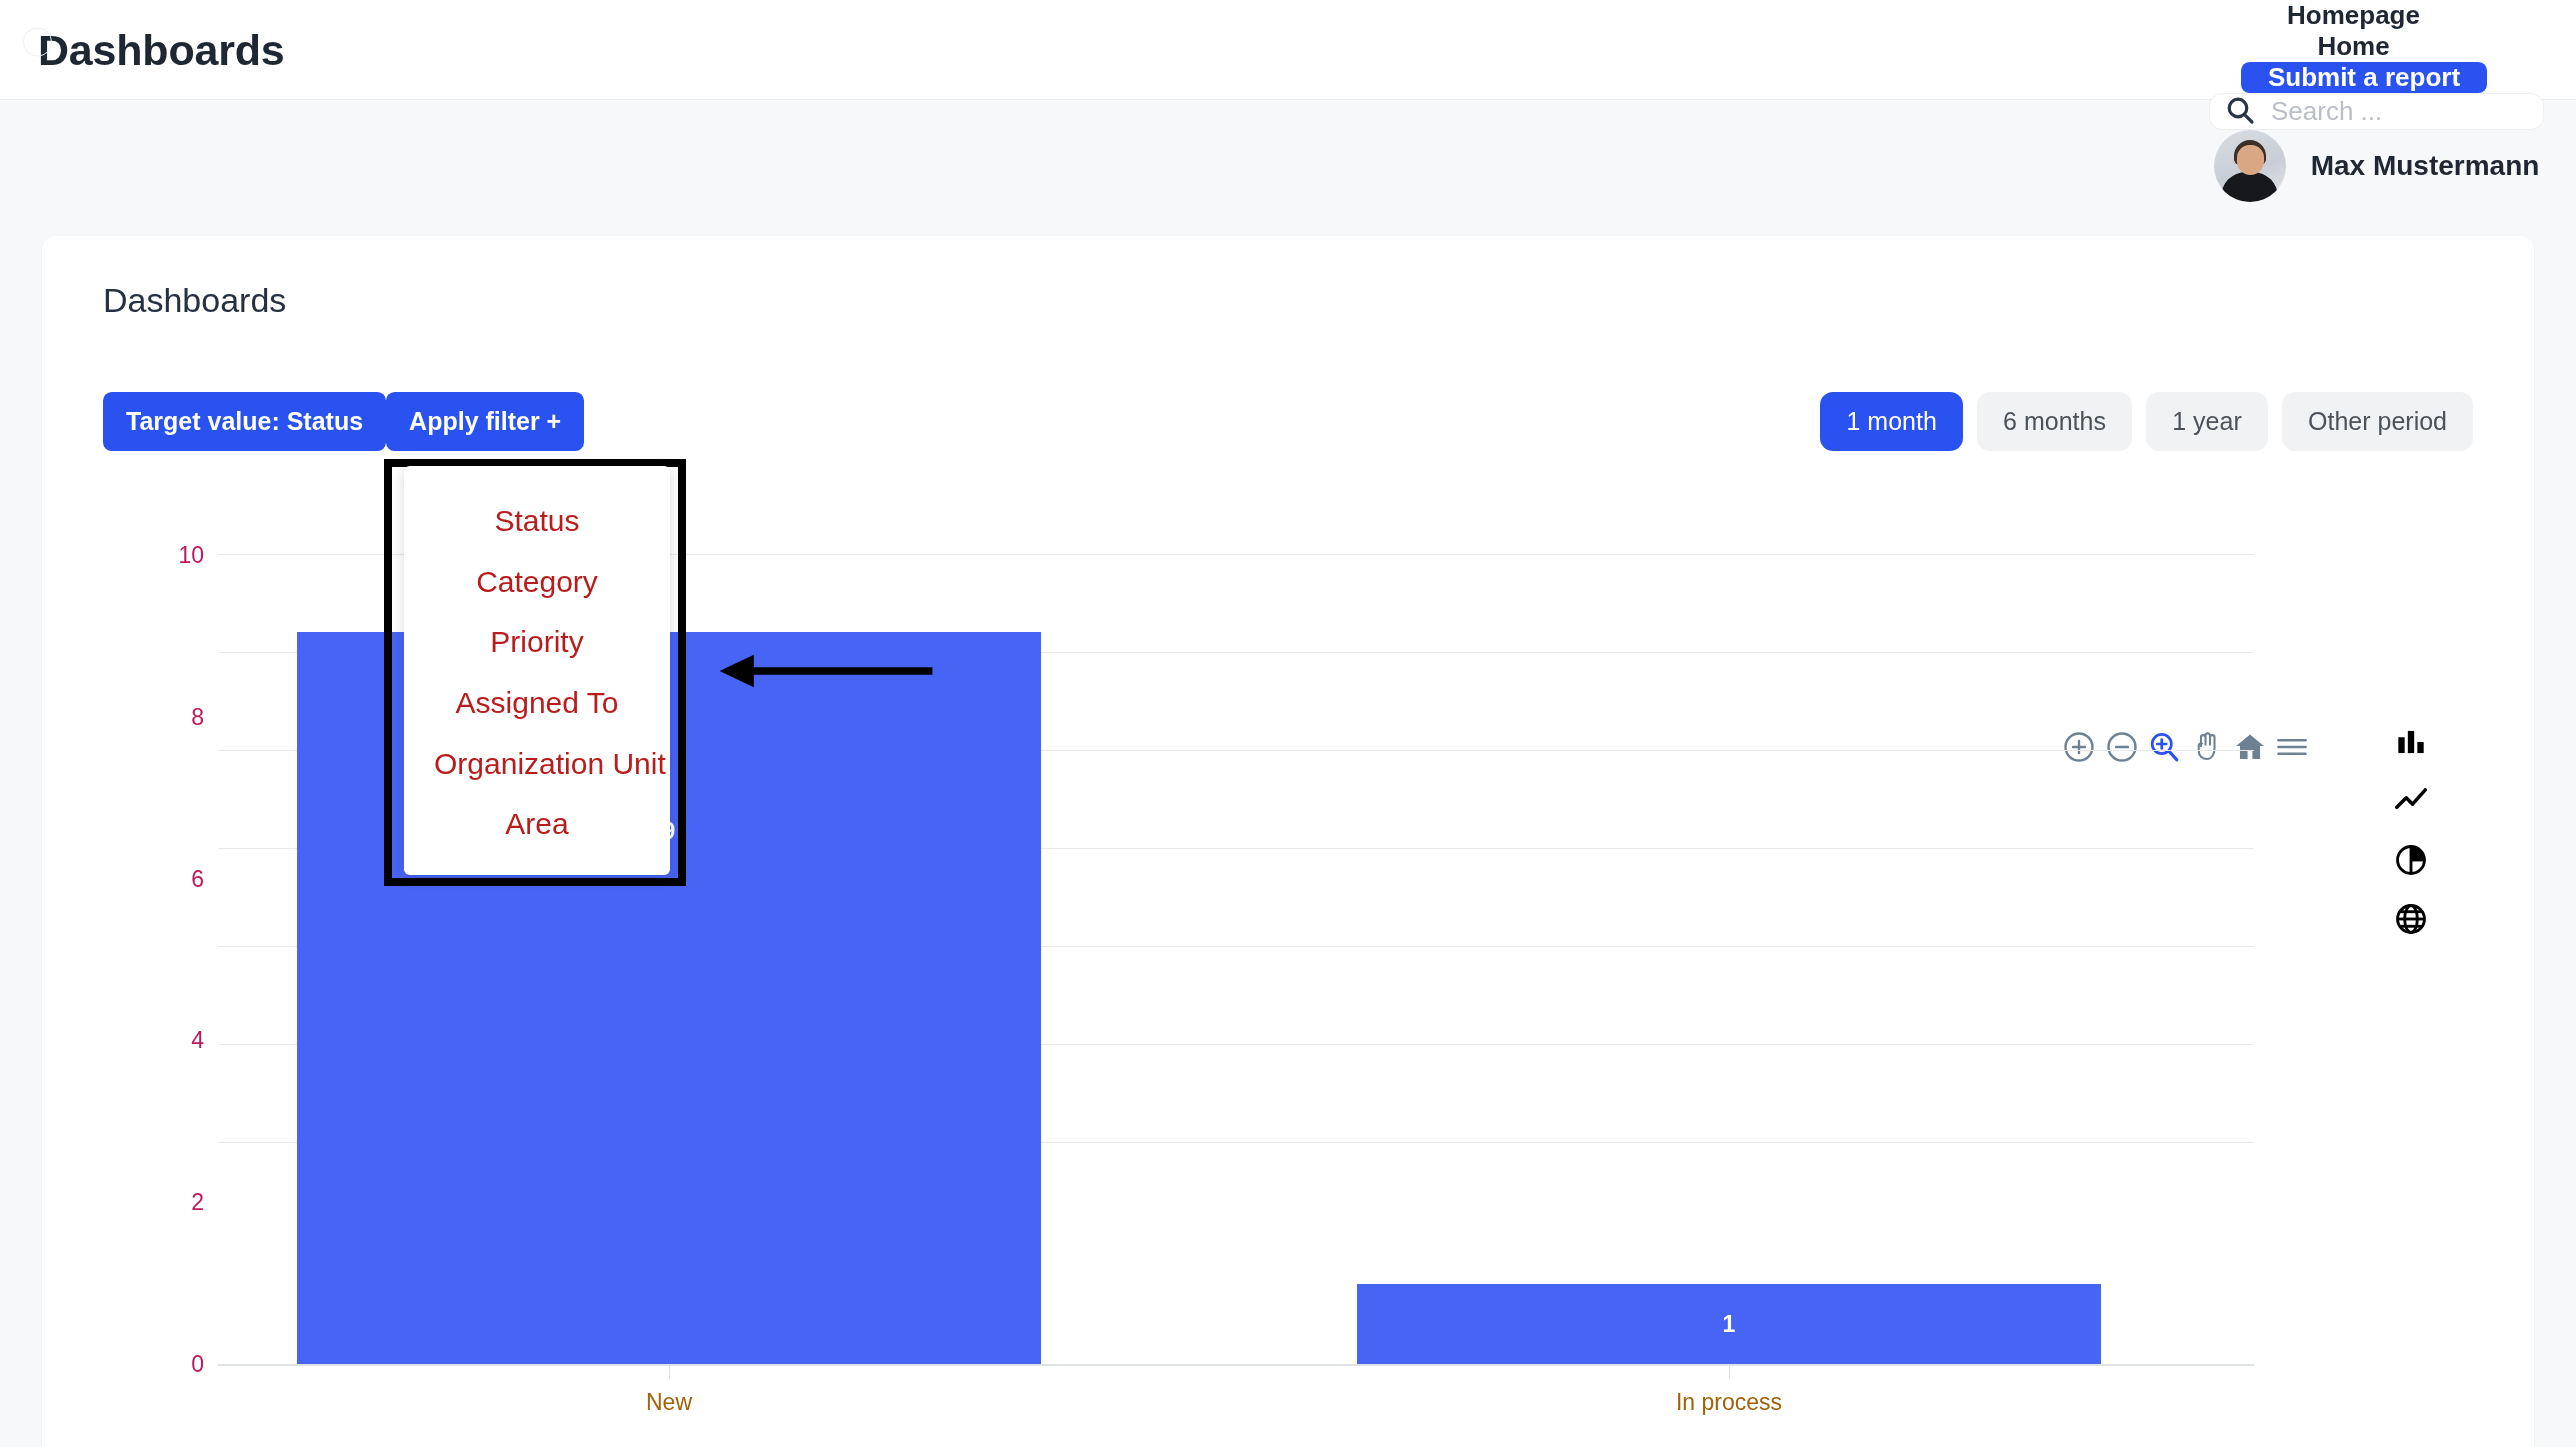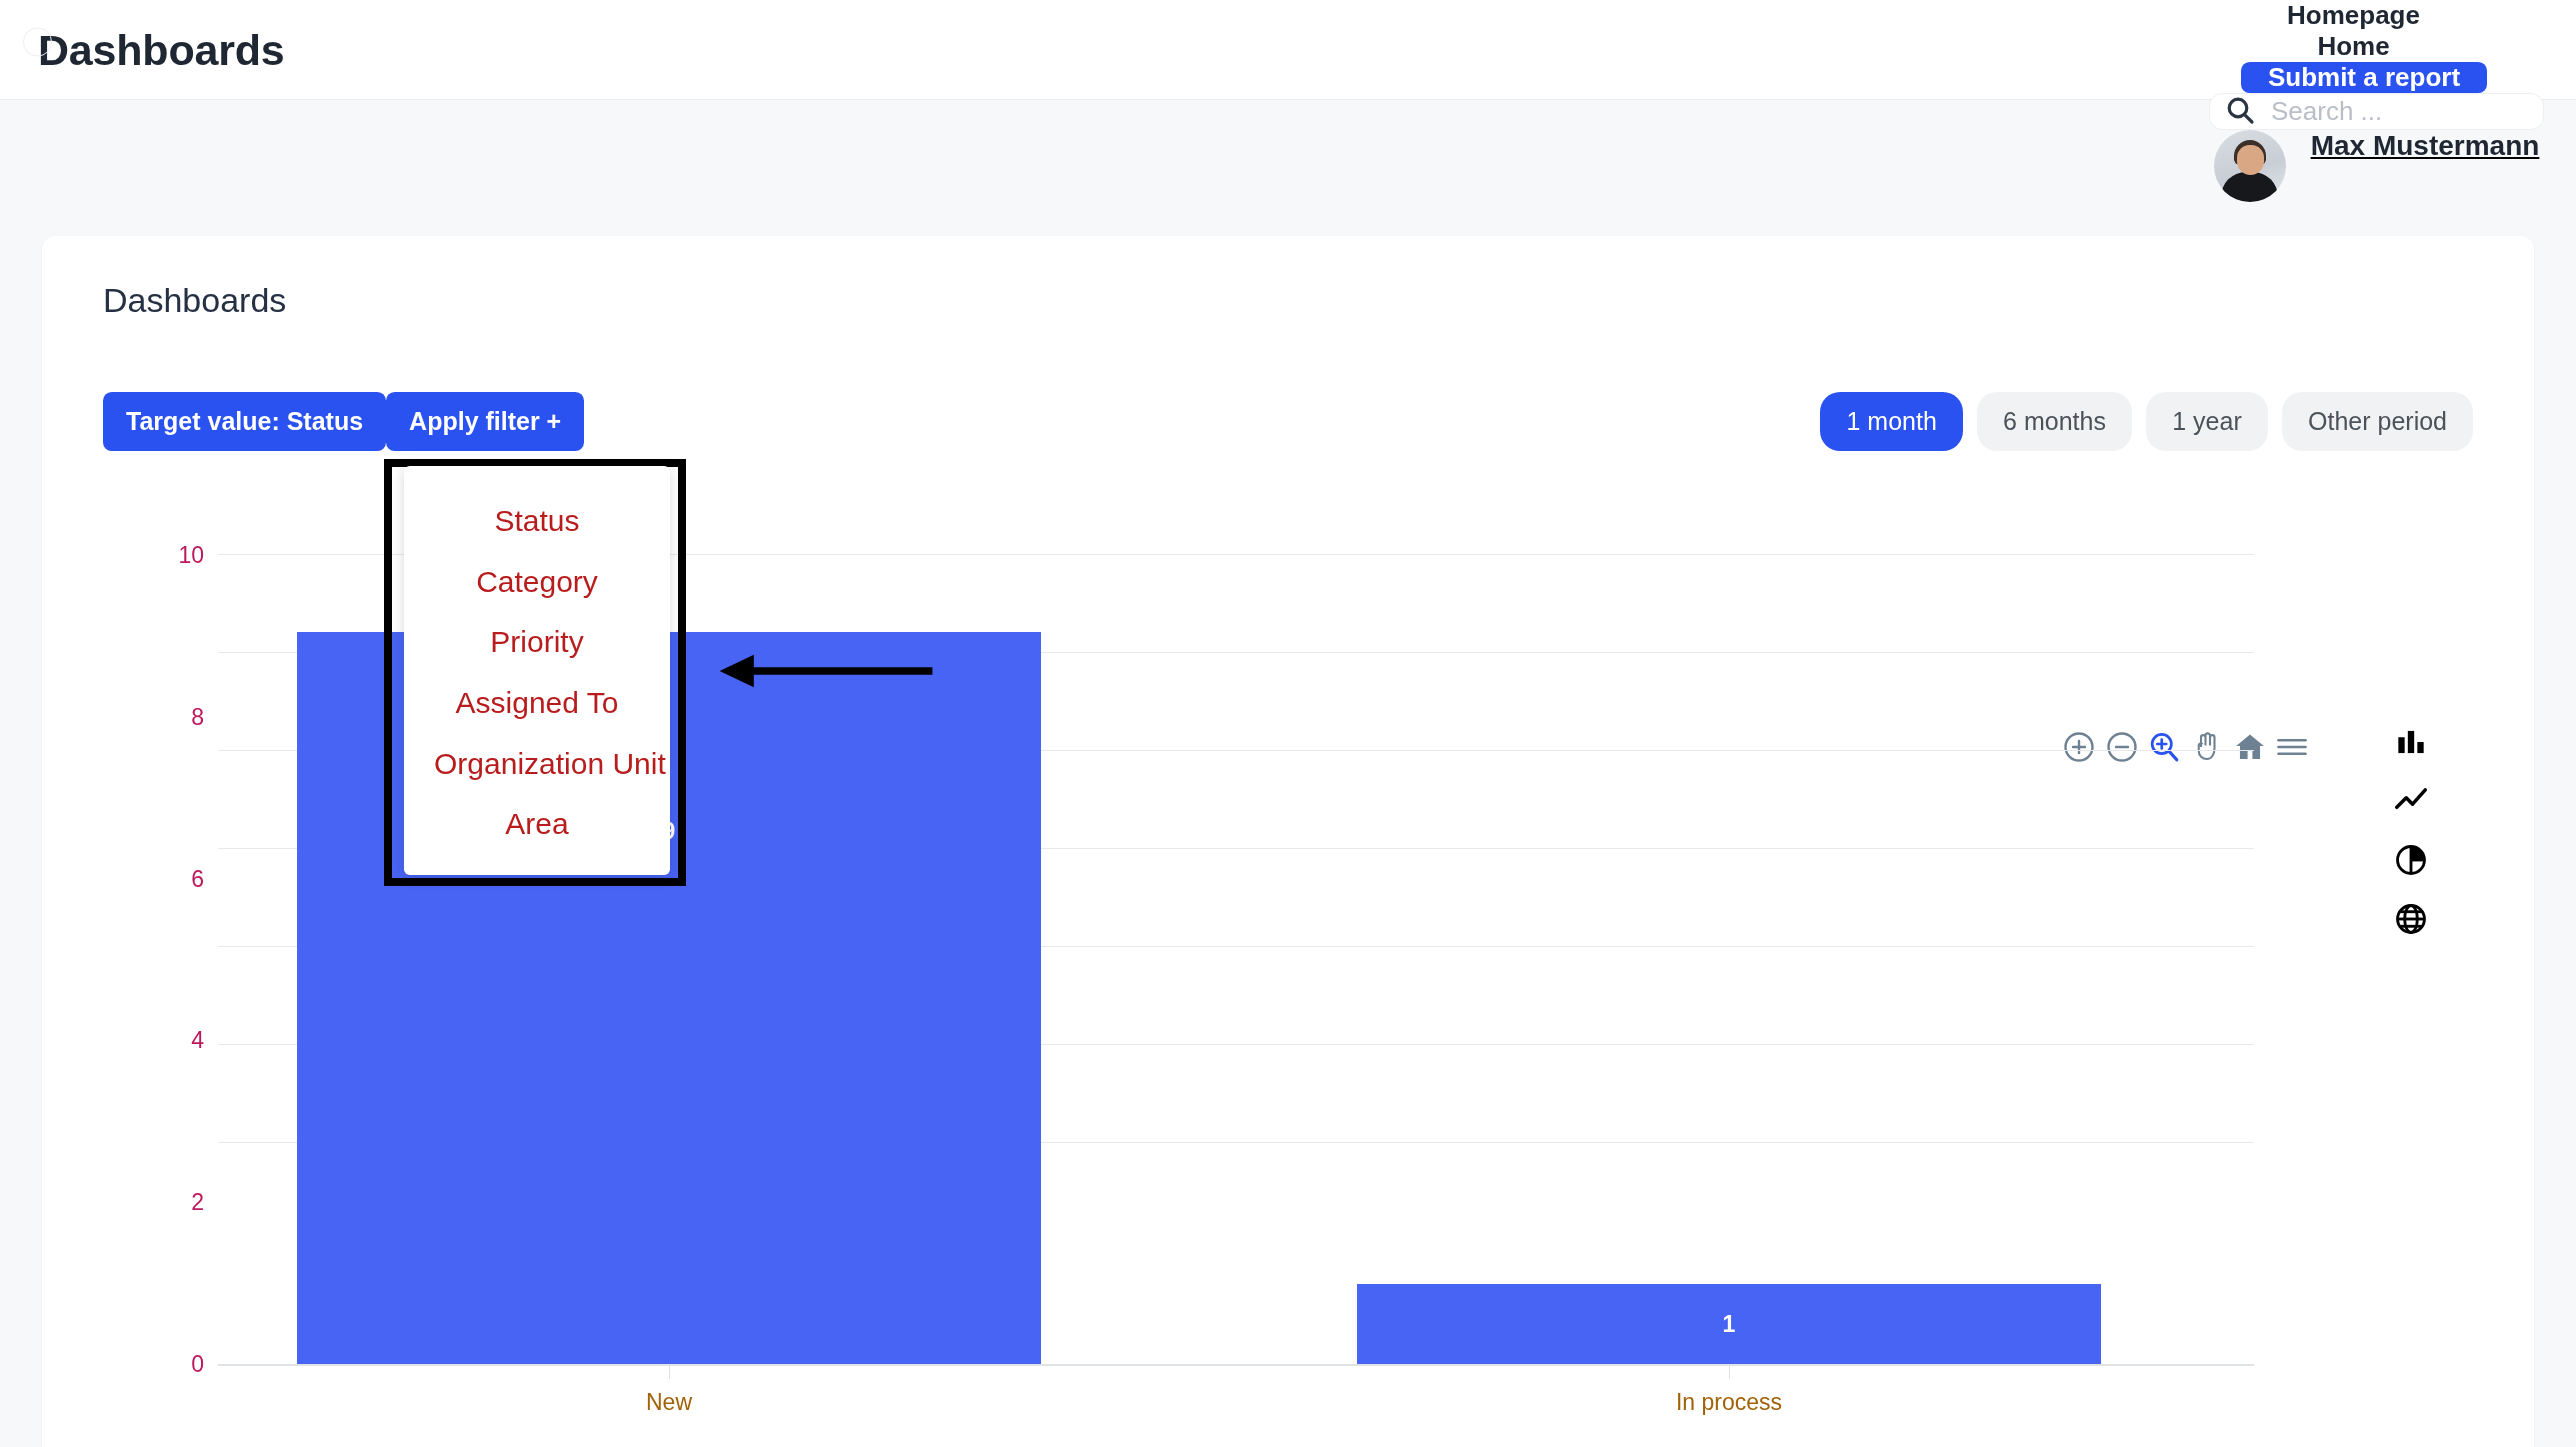--- a/index.html
+++ b/index.html
@@ -55,21 +55,21 @@
     padding: 0 14px;
   }
   .search-input {
     border: none; outline: none; background: transparent;
     font-family: "Liberation Sans", sans-serif;
     font-size: 26px; color: #2b3442; width: 100%;
   }
   .search-input::placeholder { color: #b9bec7; }
   .user-area {
     margin-left: 46px;
-    display: flex; gap: 25px; text-decoration: underline;
+    display: flex; align-items: center; gap: 25px;
   }
   .avatar {
     width: 72px; height: 72px; border-radius: 50%;
     overflow: hidden; position: relative;
     background: linear-gradient(160deg,#d9dde3 0%,#c9ced6 55%,#e4e7ec 100%);
     flex: none;
   }
   .avatar .hair {
     position: absolute; left: 20px; top: 9.5px;
     width: 32px; height: 25px; border-radius: 16px 16px 5.7px 5.7px;
@@ -115,21 +115,21 @@
   }
 
   
   .periods {
     position: absolute; right: 61px; top: 156px;
     display: flex; gap: 14.3px;
   }
   .period-btn {
     font-family: "Liberation Sans", sans-serif;
     font-size: 25px; font-weight: 400;
-    border: none; border-radius: 20px;
+    border: none; border-radius: 13px;
     height: 59px; padding: 0 26px;
     background: #f1f2f4; color: #4b5259;
     display: flex; align-items: center; cursor: pointer; white-space: nowrap;
   }
   .period-btn.active { background: #2a52f0; color: #fff; }
 
   
   .chart-toolbar {
     position: absolute; left: 2019px; top: 493px;
     display: flex; align-items: center; gap: 6.7px;

